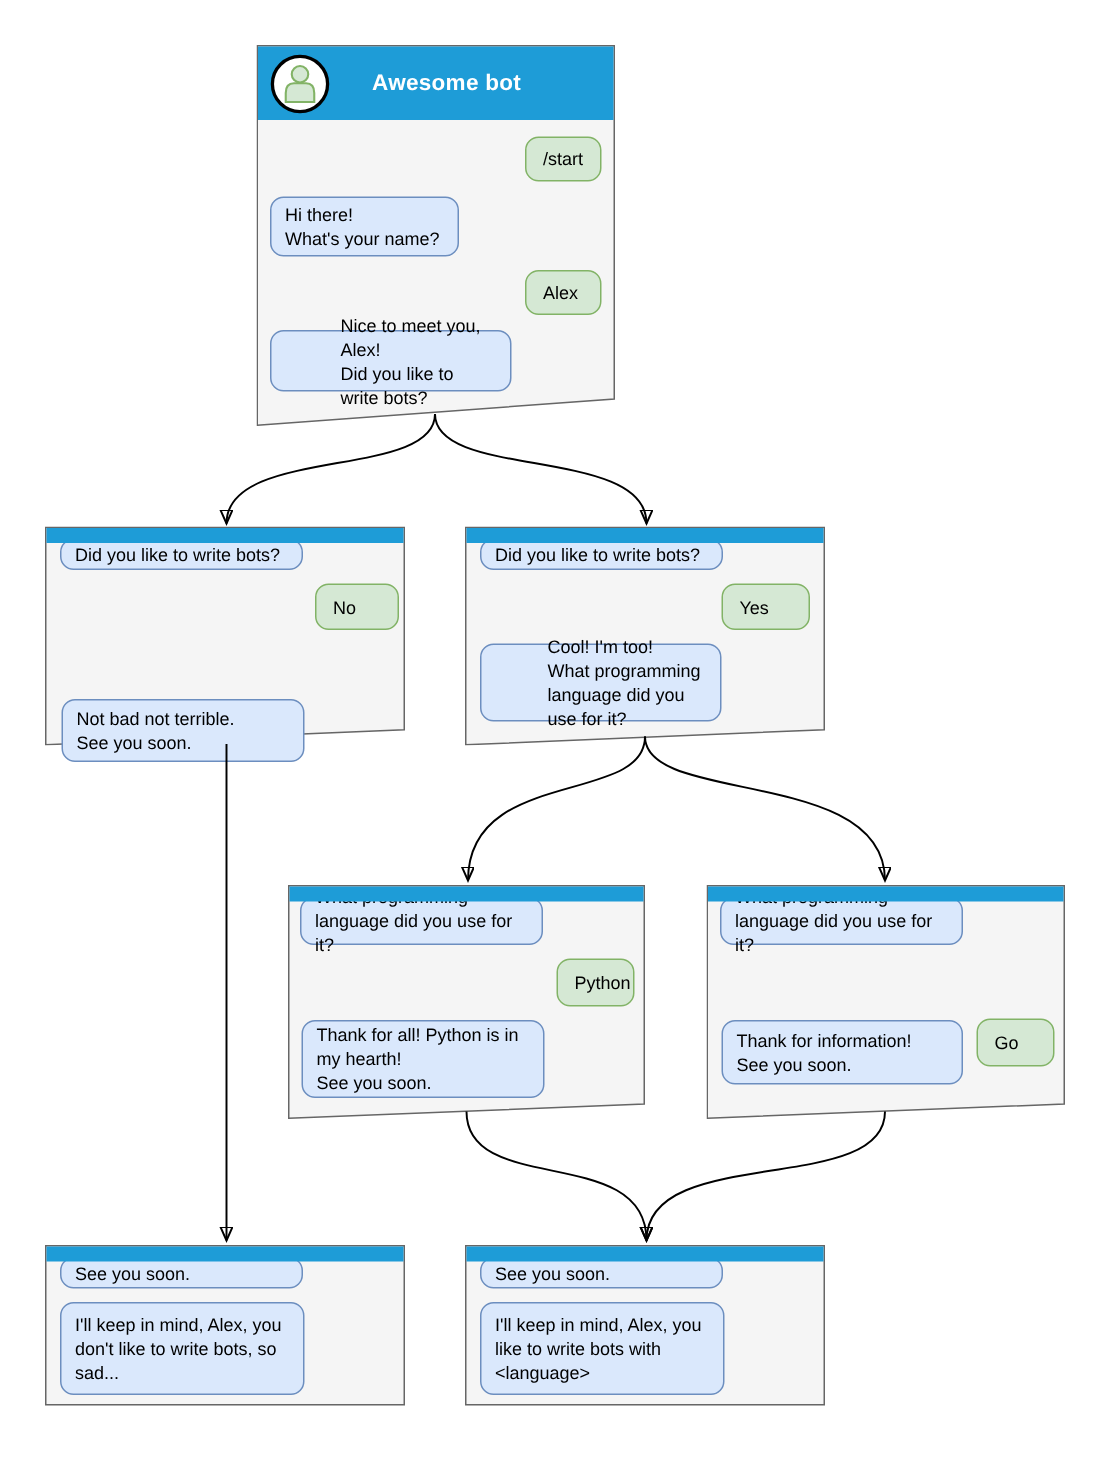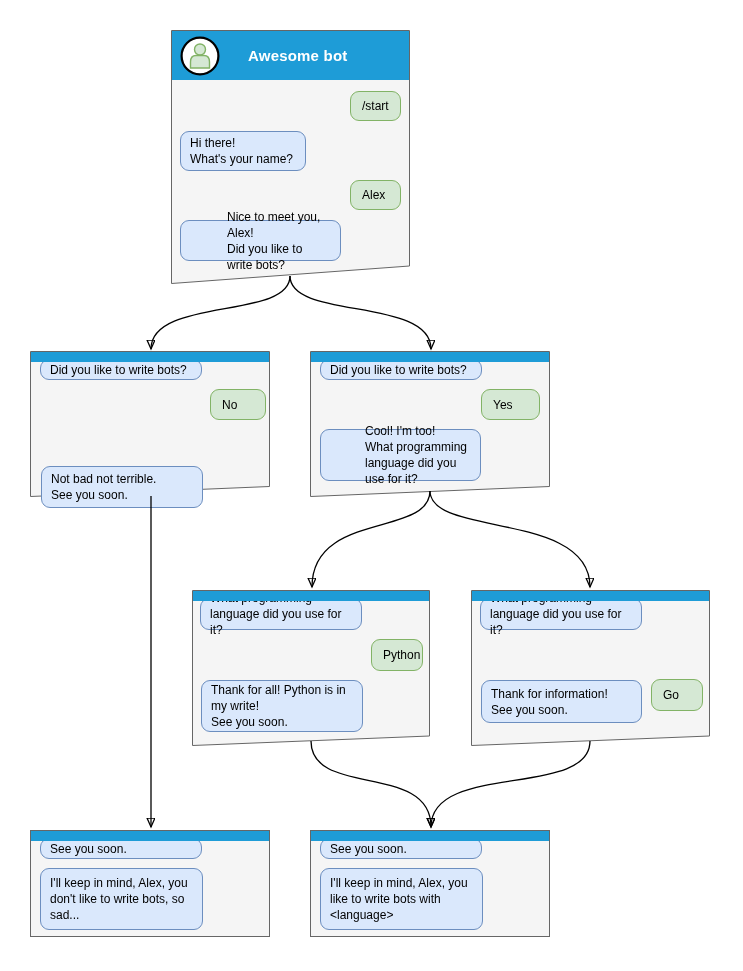--- a/index.html
+++ b/index.html
@@ -130,21 +130,21 @@
     <div class="thinbar"></div>
     <div class="bubble bot" style="left:8px;top:8px;width:162px;height:32px;">
         <span>What programming
 language did you use for it?</span>
       </div>
     <div class="bubble user" style="left:179px;top:49px;width:52px;height:32px;">
         <span>Python</span>
       </div>
     <div class="bubble bot" style="left:9px;top:90px;width:162px;height:52px;">
         <span>Thank for all! Python is in
-my write!
+my hearth!
 See you soon.</span>
       </div>
   </div>
 
   <div class="window" style="left:471px;top:590px;width:239px;height:156px;">
     <svg class="shape" width="239" height="156" viewBox="0 0 239 156">
       <polygon points="0.5,0.5 238.5,0.5 238.5,146 0.5,155.5"></polygon>
     </svg>
     <div class="thinbar"></div>
     <div class="bubble bot" style="left:9px;top:8px;width:162px;height:32px;">

